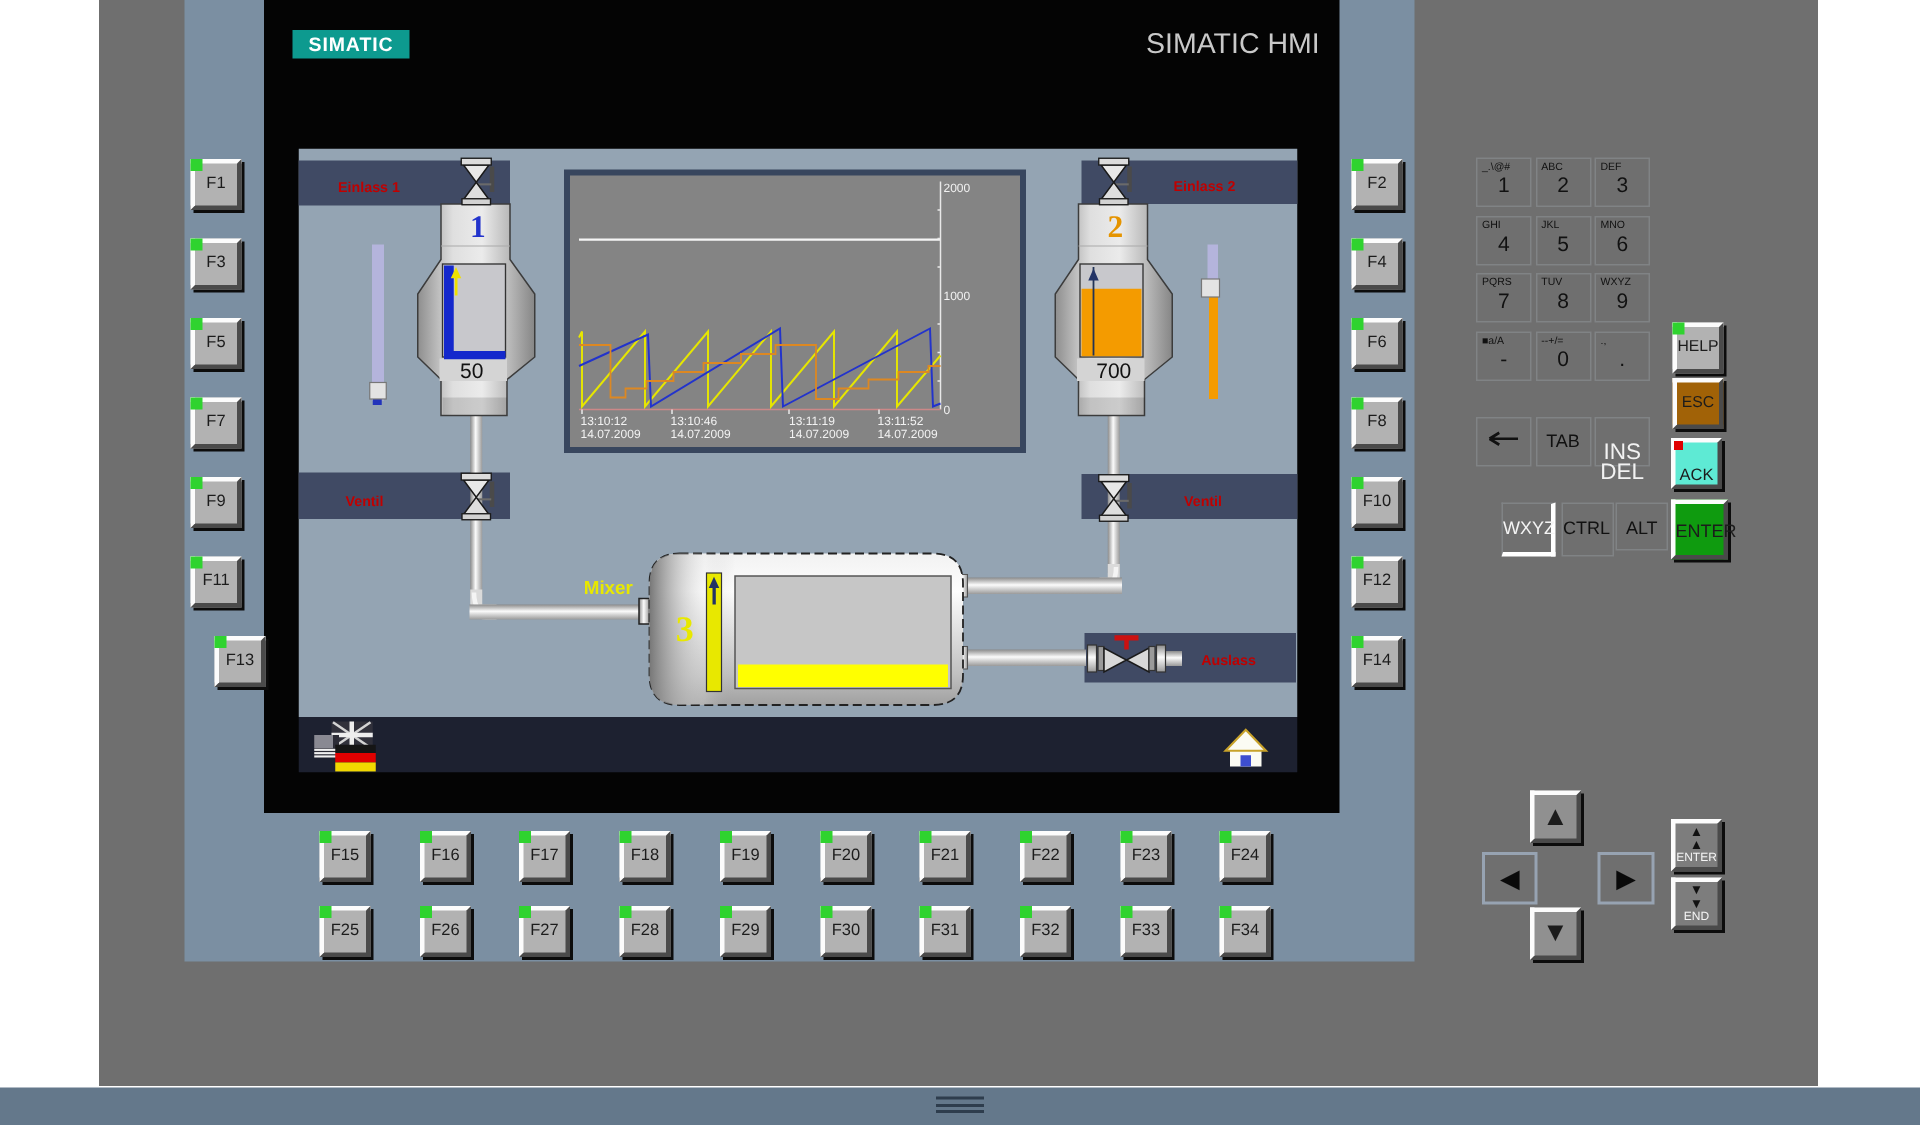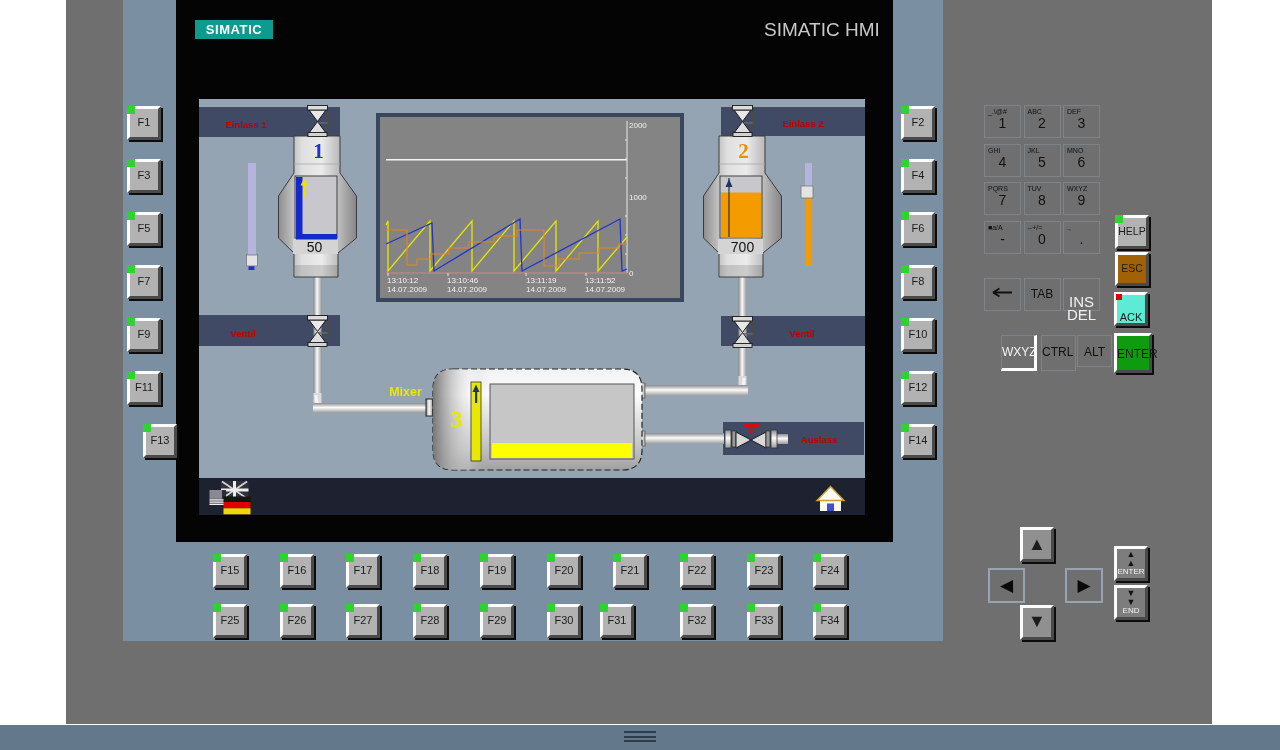--- a/index.html
+++ b/index.html
@@ -259,21 +259,21 @@
 <div class="k" style="left:280px;top:604px">F26<div class="led"></div></div>
 <div class="k" style="left:346px;top:554px">F17<div class="led"></div></div>
 <div class="k" style="left:346px;top:604px">F27<div class="led"></div></div>
 <div class="k" style="left:413px;top:554px">F18<div class="led"></div></div>
 <div class="k" style="left:413px;top:604px">F28<div class="led"></div></div>
 <div class="k" style="left:480px;top:554px">F19<div class="led"></div></div>
 <div class="k" style="left:480px;top:604px">F29<div class="led"></div></div>
 <div class="k" style="left:547px;top:554px">F20<div class="led"></div></div>
 <div class="k" style="left:547px;top:604px">F30<div class="led"></div></div>
 <div class="k" style="left:613px;top:554px">F21<div class="led"></div></div>
-<div class="k" style="left:600px;top:604px">F31<div class="led"></div></div>
+<div class="k" style="left:613px;top:604px">F31<div class="led"></div></div>
 <div class="k" style="left:680px;top:554px">F22<div class="led"></div></div>
 <div class="k" style="left:680px;top:604px">F32<div class="led"></div></div>
 <div class="k" style="left:747px;top:554px">F23<div class="led"></div></div>
 <div class="k" style="left:747px;top:604px">F33<div class="led"></div></div>
 <div class="k" style="left:813px;top:554px">F24<div class="led"></div></div>
 <div class="k" style="left:813px;top:604px">F34<div class="led"></div></div>
 <div class="cell" style="left:984px;top:105px">
     <div class="cl">_.\@#</div>
     <div class="cd">1</div>
   </div>

